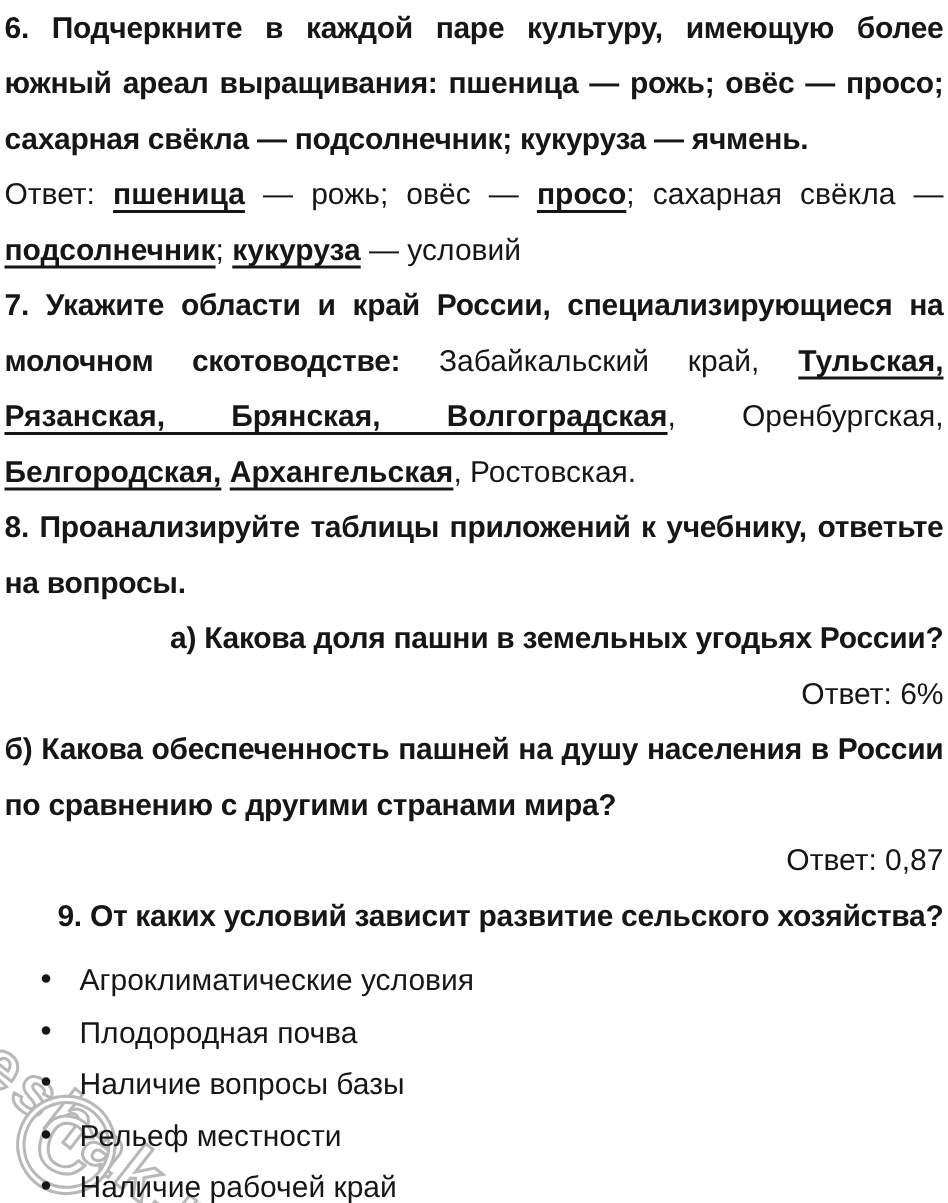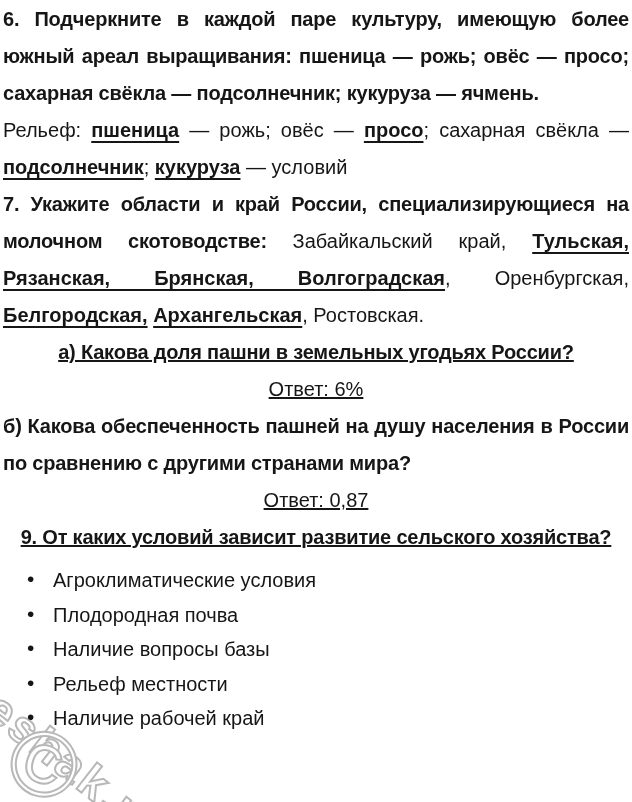--- a/index.html
+++ b/index.html
@@ -50,21 +50,21 @@
     position: relative;
     z-index: 1;
     padding: 1px 3px 0 3px;
     font-size: 20px;
     line-height: 37px;
   }
   .doc-p {
     margin: 0;
     text-align: justify;
   }
-  .doc-p.left { text-align: center; text-decoration: underline; }
+  .doc-p.left { text-align: right; }
   .b {
     font-weight: bold;
     letter-spacing: -0.2px;
   }
   .u {
     text-decoration: underline;
     text-underline-offset: 4px;
     text-decoration-thickness: 1.5px;
     font-weight: bold;
   }
@@ -89,22 +89,23 @@
 <body>
 
 <div class="page">
 
   <div class="watermark wm-text">reshak.ru</div>
 
   <div class="watermark wm-copy">©</div>
 
   <div class="doc">
       <p class="doc-p"><span class="b">6. Подчеркните в каждой паре культуру, имеющую более южный ареал выращивания: пшеница — рожь; овёс — просо; сахарная свёкла — подсолнечник; кукуруза — ячмень.</span></p>
-      <p class="doc-p"><span>Рельеф: </span><span class="u">пшеница</span><span> — рожь; овёс — </span><span class="u">просо</span><span>; сахарная свёкла — </span><span class="u">подсолнечник</span><span>; </span><span class="u">кукуруза</span><span> — условий</span></p>
+      <p class="doc-p"><span>Ответ: </span><span class="u">пшеница</span><span> — рожь; овёс — </span><span class="u">просо</span><span>; сахарная свёкла — </span><span class="u">подсолнечник</span><span>; </span><span class="u">кукуруза</span><span> — условий</span></p>
       <p class="doc-p"><span class="b">7. Укажите области и край России, специализирующиеся на молочном скотоводстве: </span><span>Забайкальский край, </span><span class="u">Тульская,</span><span> </span><span class="u">Рязанская, Брянская, Волгоградская</span><span>, Оренбургская, </span><span class="u">Белгородская,</span><span> </span><span class="u">Архангельская</span><span>, Ростовская.</span></p>
+      <p class="doc-p"><span class="b">8. Проанализируйте таблицы приложений к учебнику, ответьте на вопросы.</span></p>
       <p class="doc-p left"><span class="b">а) Какова доля пашни в земельных угодьях России?</span></p>
       <p class="doc-p left"><span>Ответ: 6%</span></p>
       <p class="doc-p"><span class="b">б) Какова обеспеченность пашней на душу населения в России по сравнению с другими странами мира?</span></p>
       <p class="doc-p left"><span>Ответ: 0,87</span></p>
       <p class="doc-p left"><span class="b">9. От каких условий зависит развитие сельского хозяйства?</span></p>
       <ul class="doc-list">
         <li class="doc-li"><span class="bullet">•</span><span>Агроклиматические условия</span></li>
         <li class="doc-li"><span class="bullet">•</span><span>Плодородная почва</span></li>
         <li class="doc-li"><span class="bullet">•</span><span>Наличие вопросы базы</span></li>
         <li class="doc-li"><span class="bullet">•</span><span>Рельеф местности</span></li>

